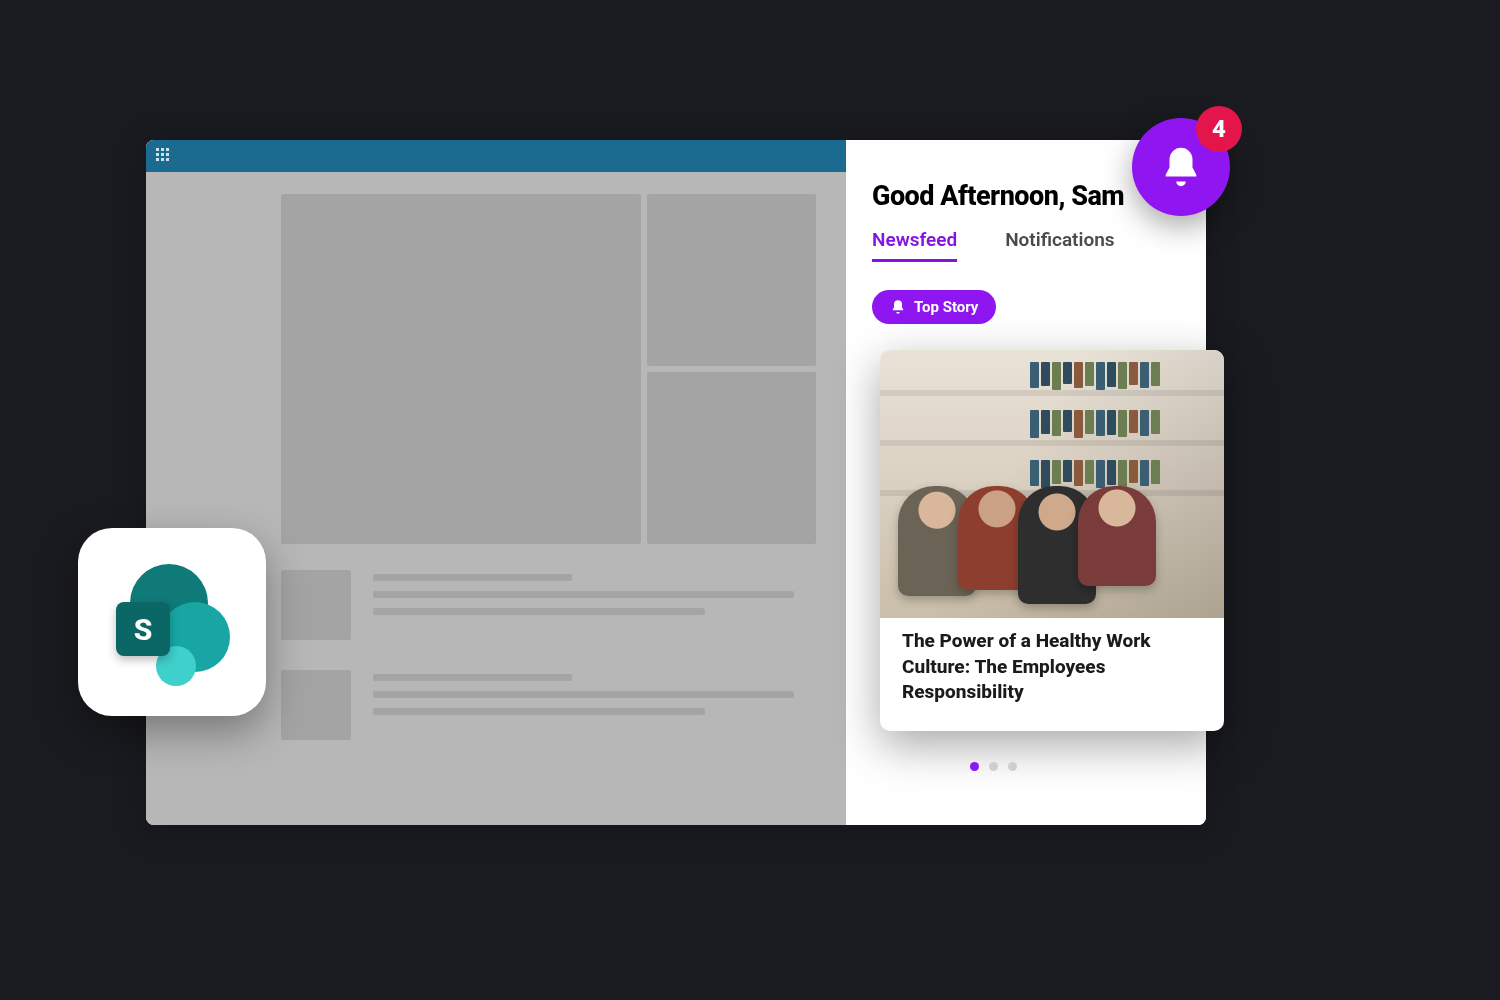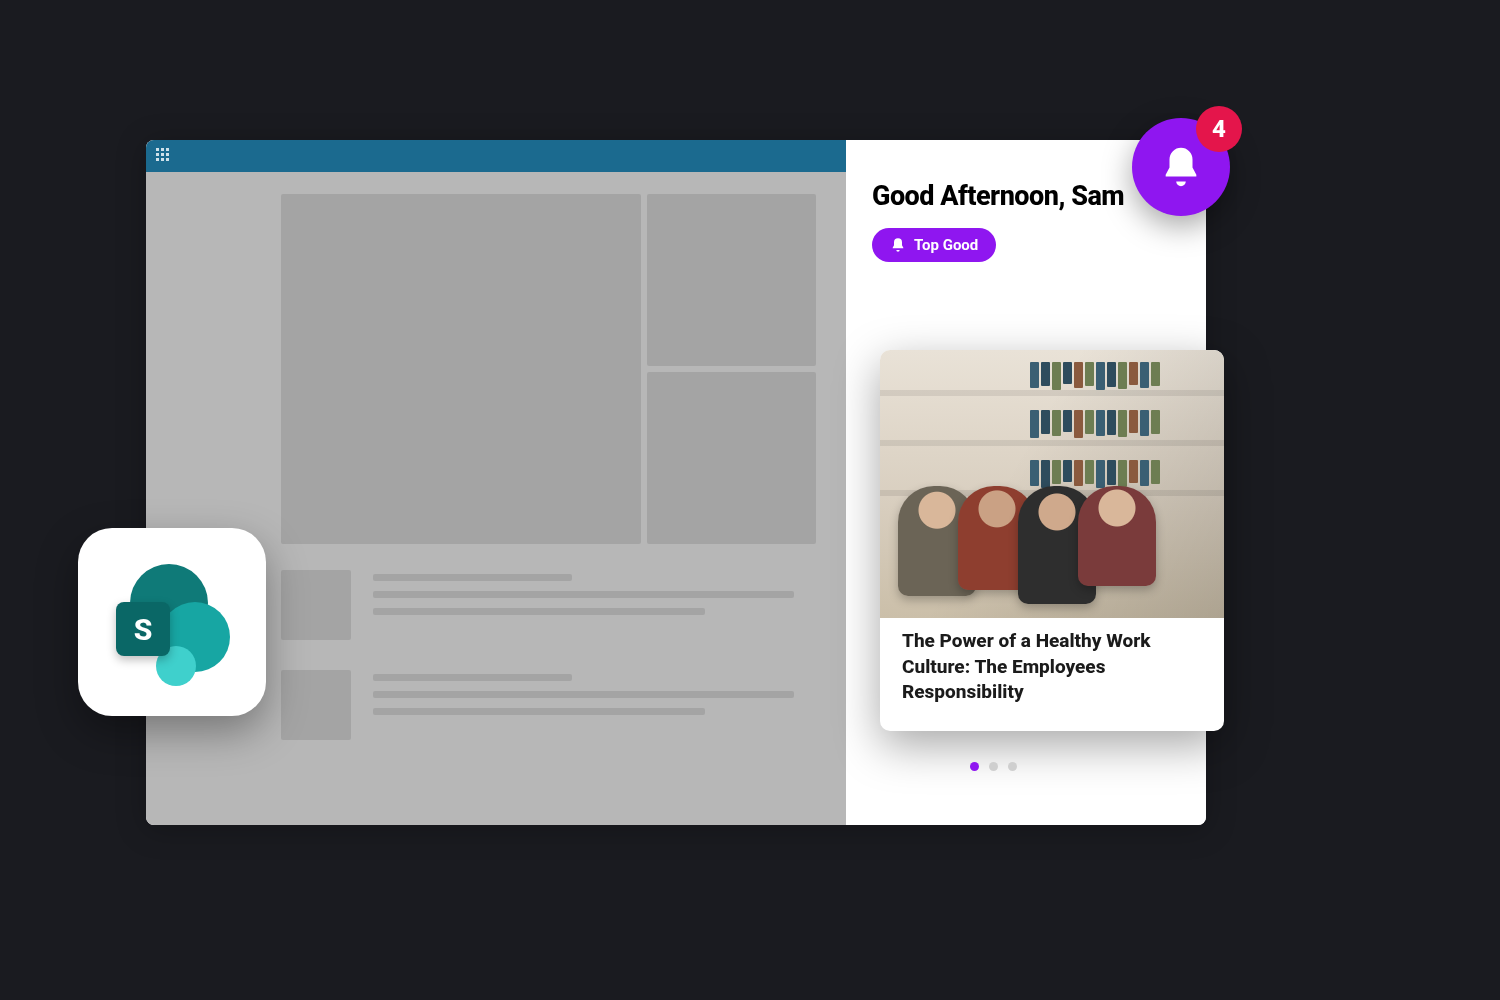--- a/index.html
+++ b/index.html
@@ -259,26 +259,30 @@
             <div class="line med"></div>
           </div>
         </div>
       </div>
     </div>
   </div>
 
   <aside class="sidebar">
     <h1 class="greeting">Good Afternoon, Sam</h1>
 
+    <div class="tabs">
+      <div class="tab active">Newsfeed</div>
+      <div class="tab">Notifications</div>
+    </div>
 
     <div class="pill">
       <svg viewBox="0 0 24 24">
           <path d="M12 2a6 6 0 0 0-6 6v4.3L4 16v1h16v-1l-2-3.7V8a6 6 0 0 0-6-6zm0 20a2.5 2.5 0 0 0 2.5-2.5h-5A2.5 2.5 0 0 0 12 22z"></path>
         </svg>
-      <span>Top Good</span>
+      <span>Top Story</span>
     </div>
   </aside>
 </div>
 
 <article class="story-card">
   <div class="story-img">
     <div class="shelf">
       <div class="board" style="top:40px"></div>
       <div class="board" style="top:90px"></div>
       <div class="board" style="top:140px"></div>

